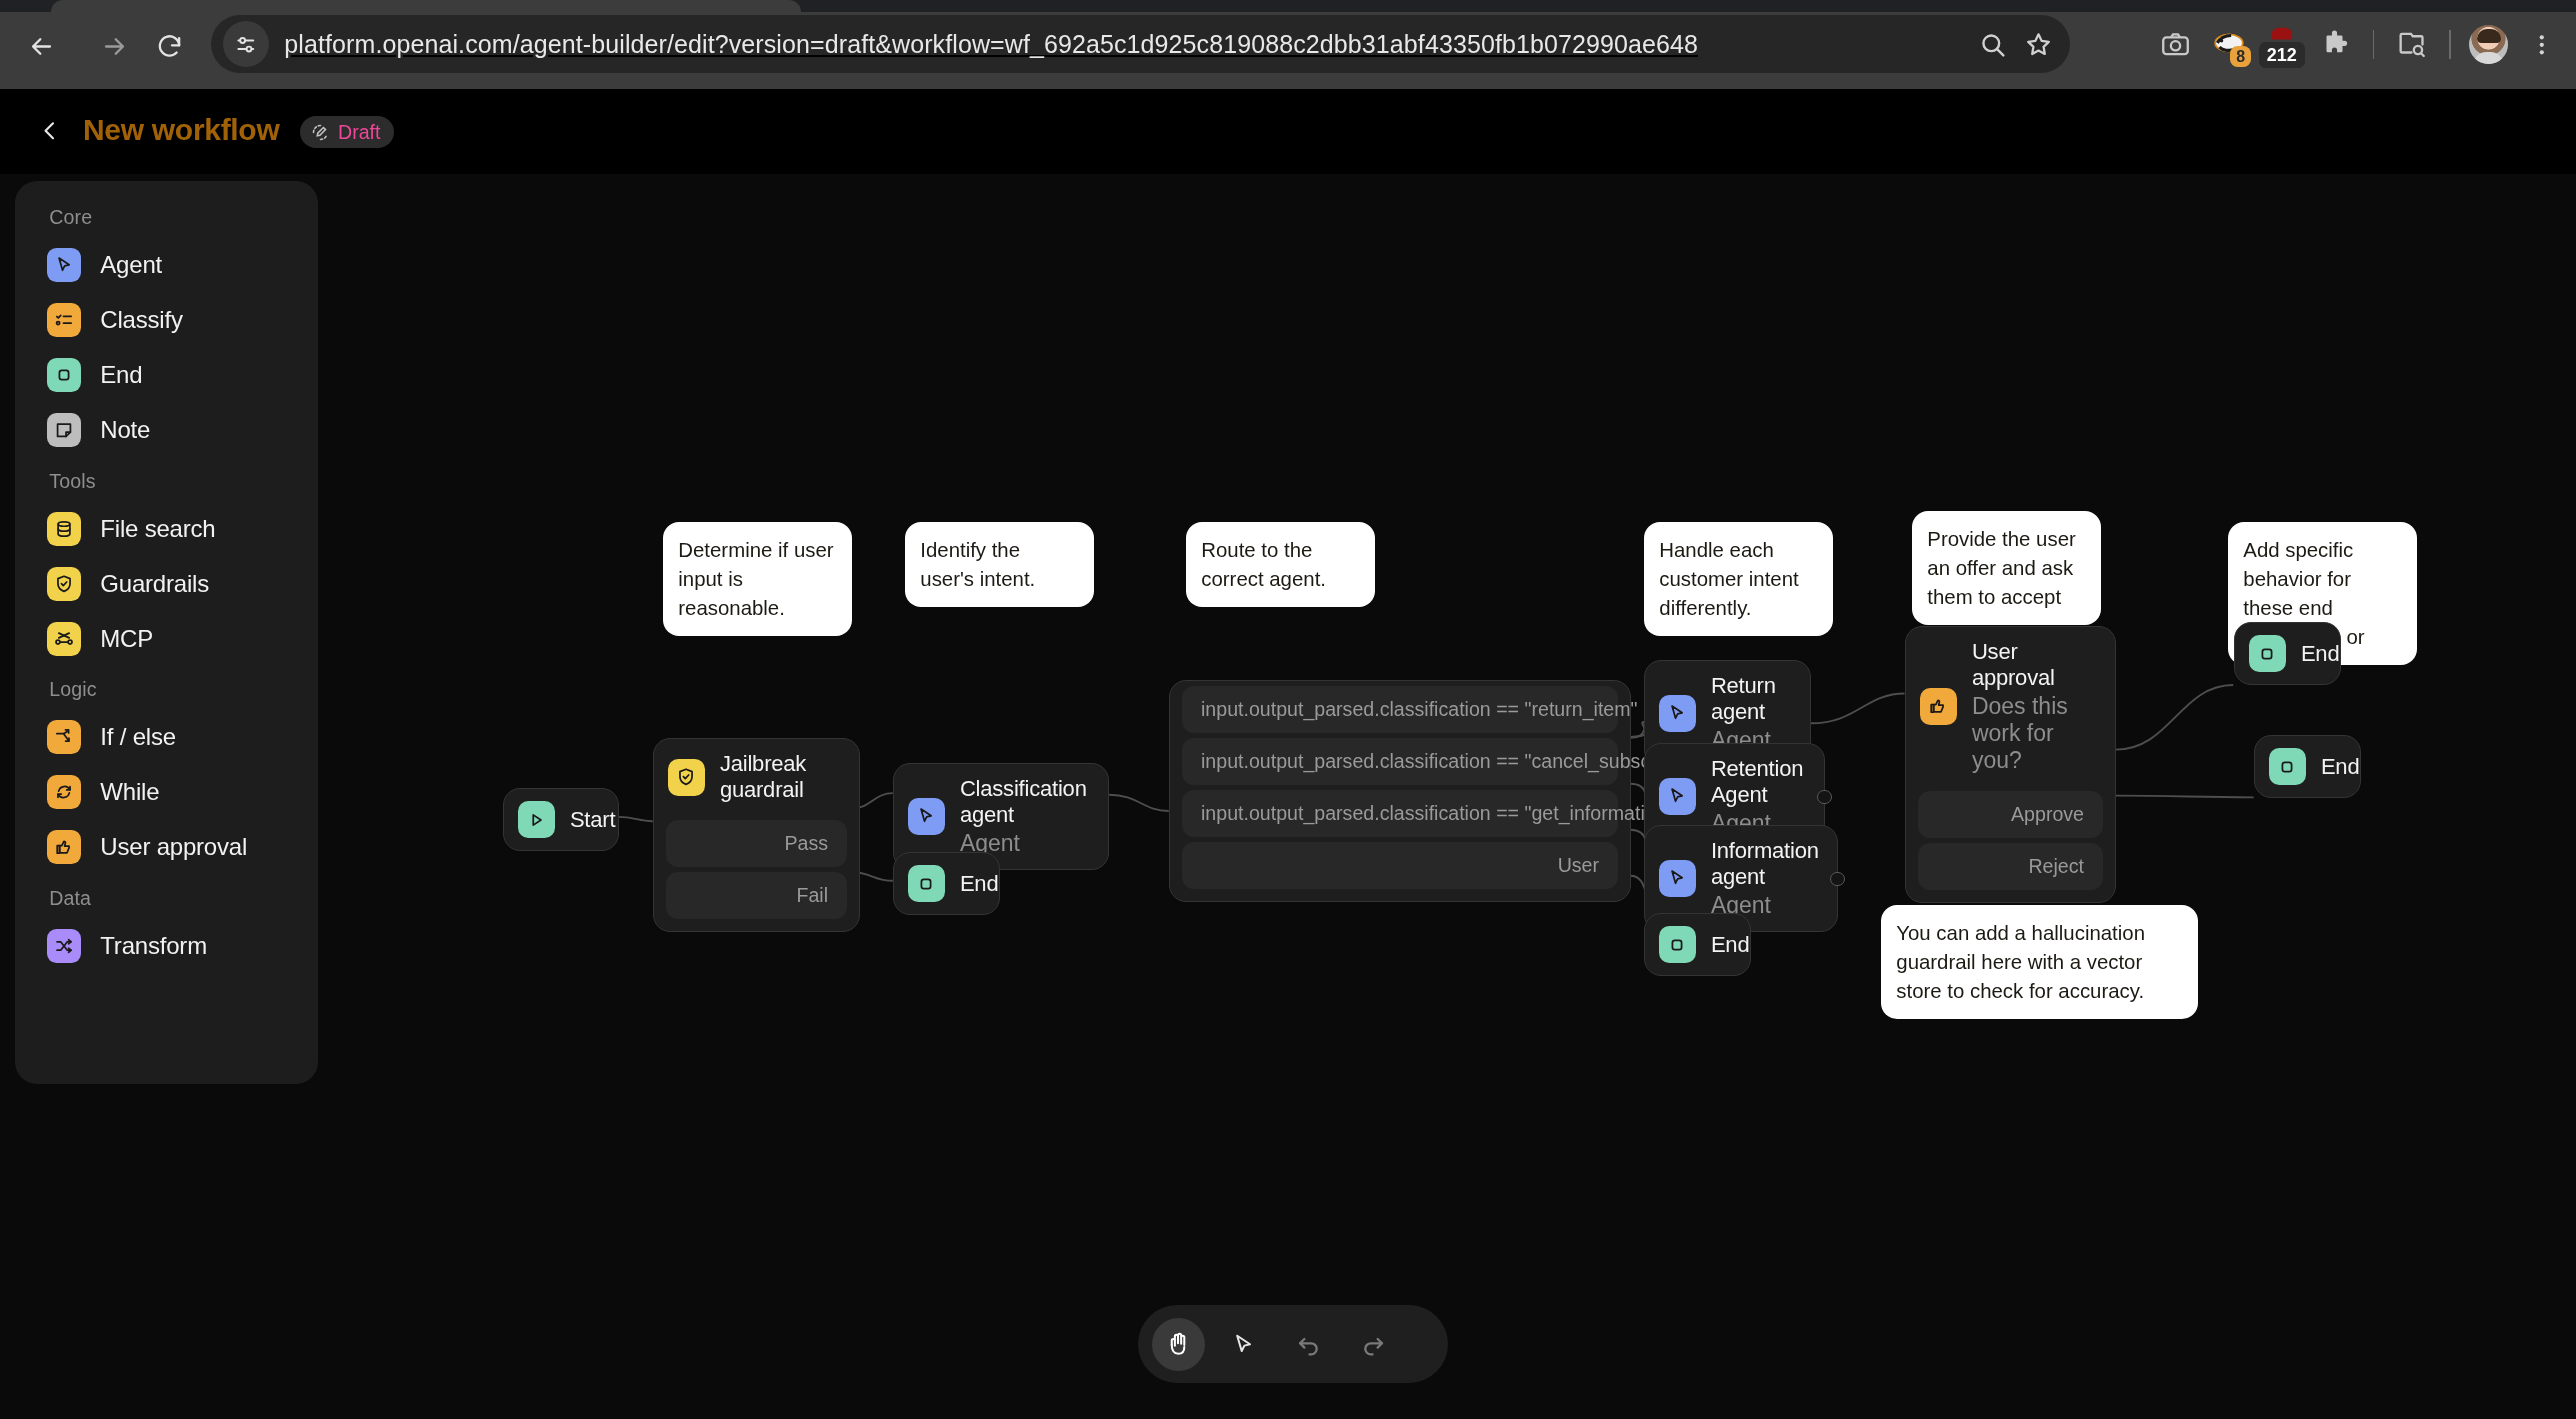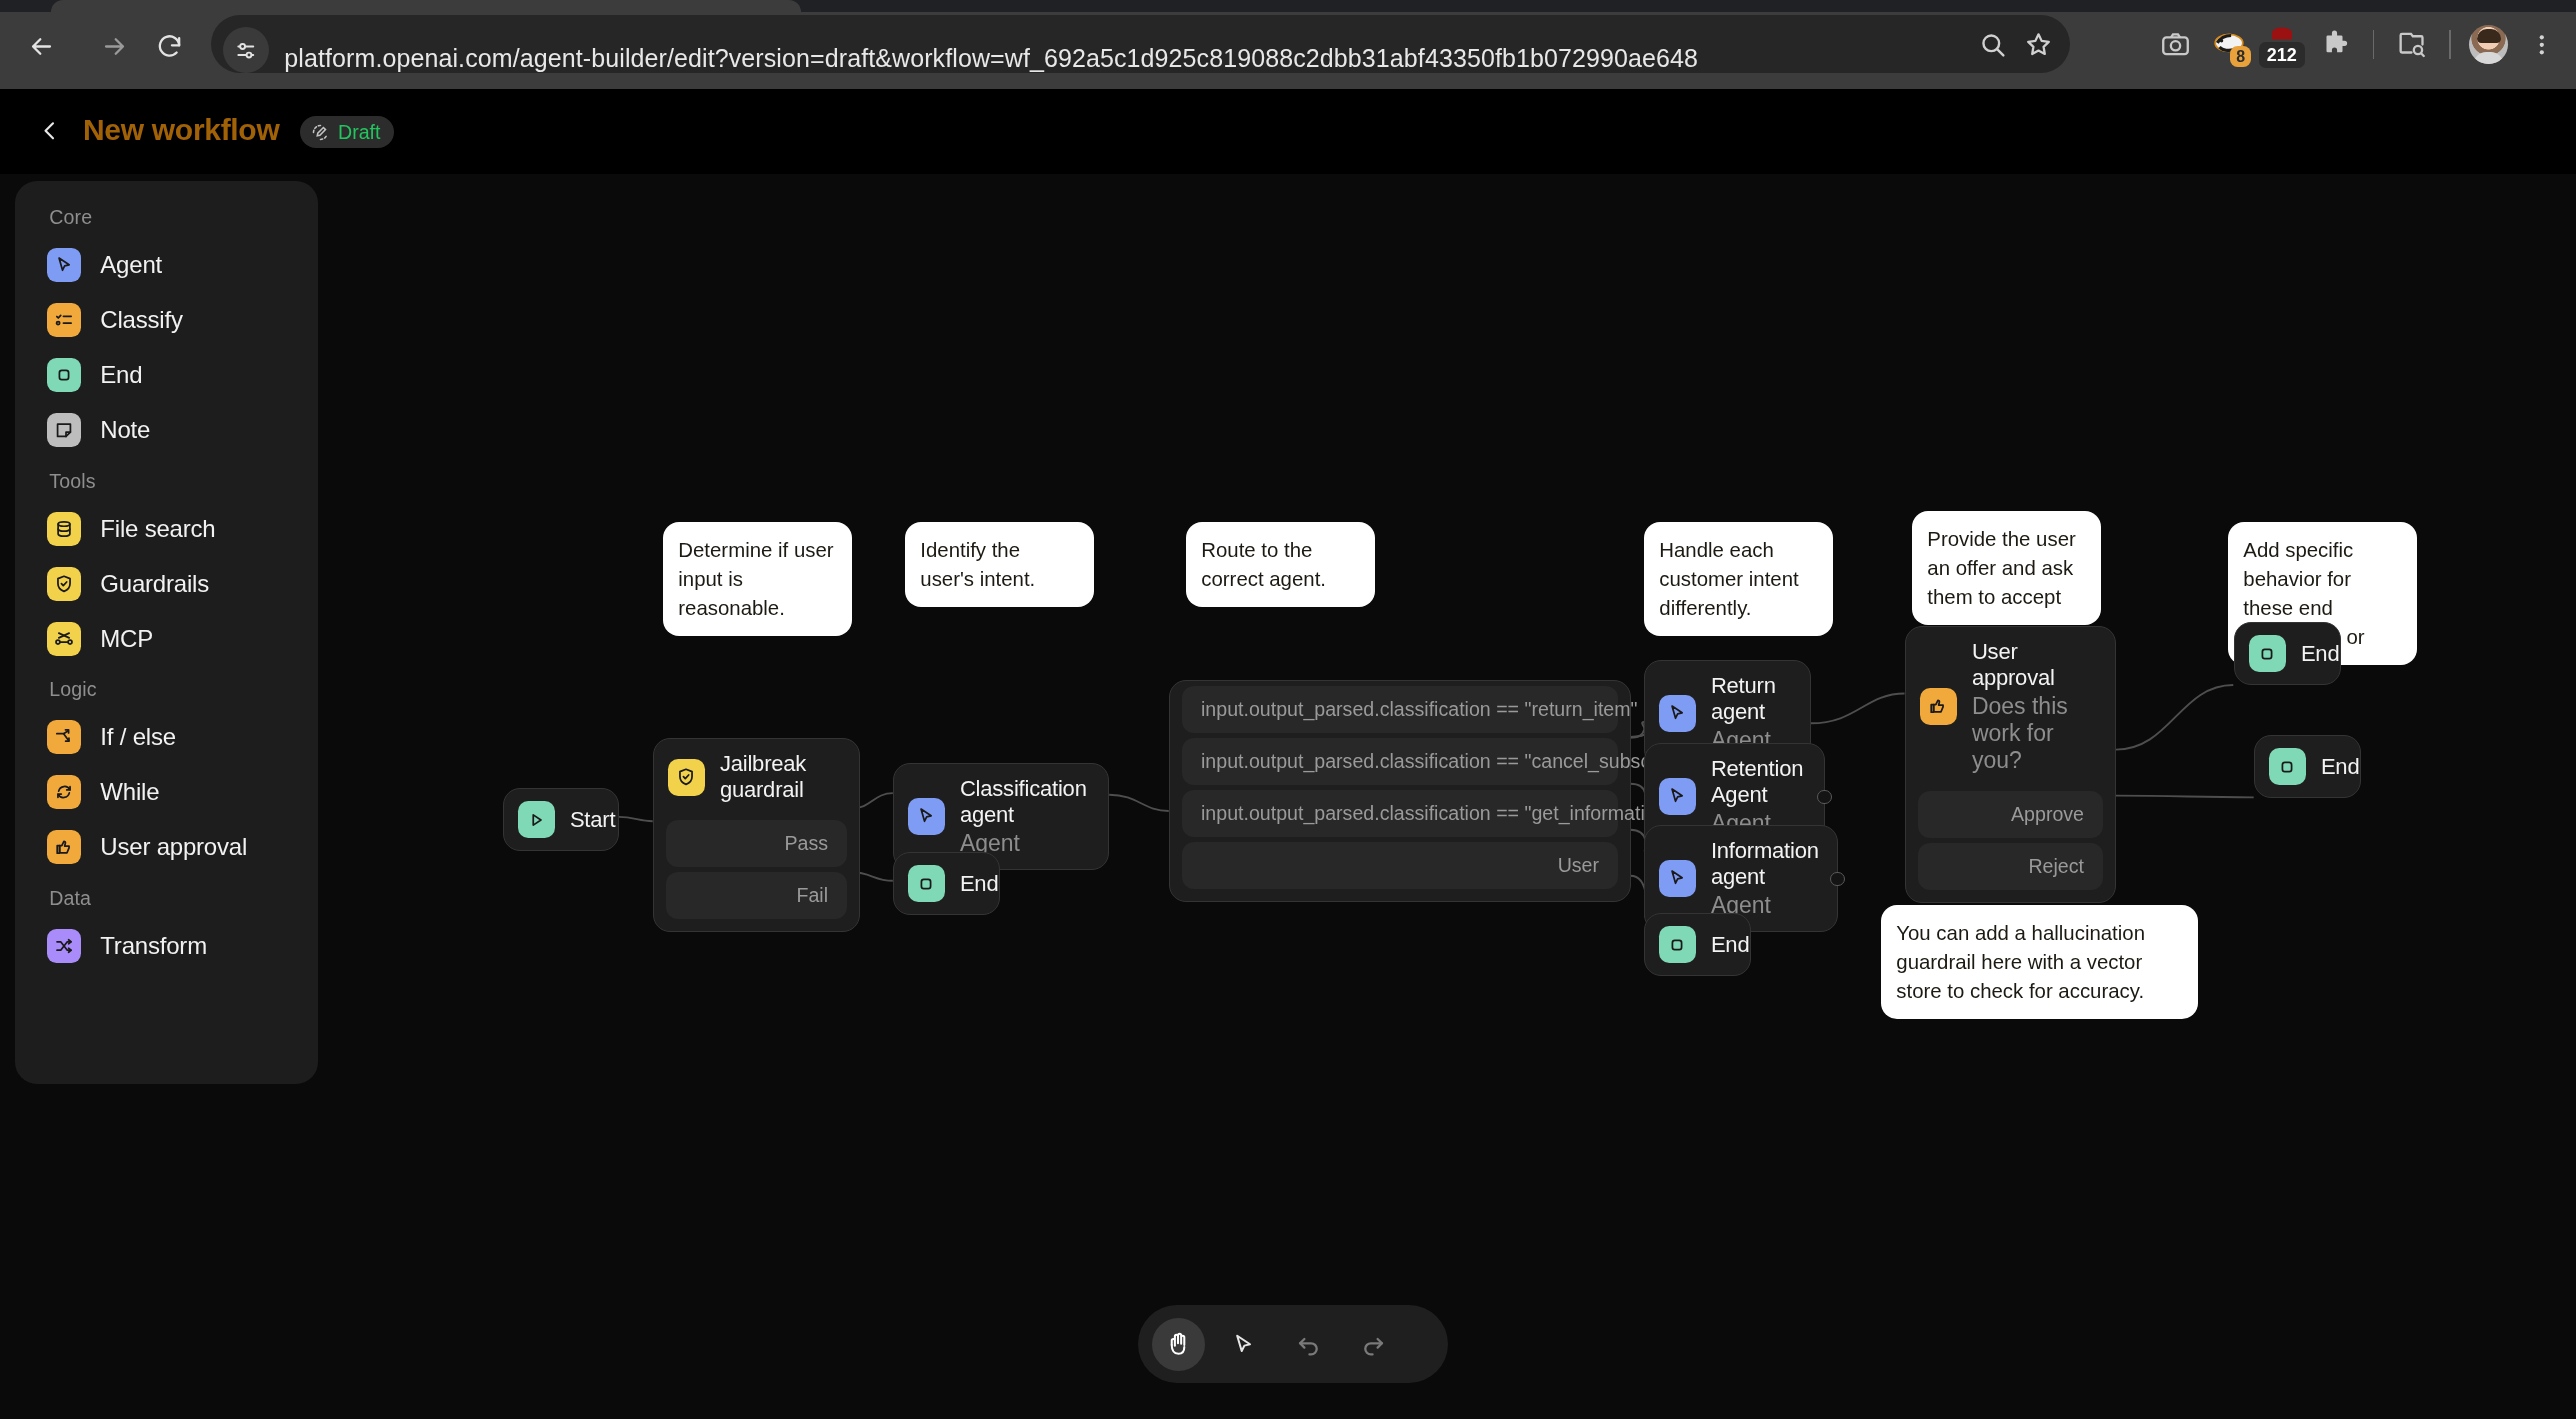--- a/index.html
+++ b/index.html
@@ -34,22 +34,23 @@
   }
   .nav-back { left: 19px; }
   .nav-fwd  { left: 92px; }
   .nav-reload { left: 147px; }
 
   .omnibox {
     position: absolute; top: 15.3px; left: 211px;
     width: 1859px; height: 58px;
     background: #262626;
     border-radius: 29px;
-    display: flex; align-items: flex-end;
+    display: flex; align-items: center;
     padding-left: 12px;
+    text-decoration: underline;
   }
   .omnibox-icon {
     width: 46px; height: 46px; border-radius: 50%;
     background: #3a3a3a;
     display: flex; align-items: center; justify-content: center;
     flex: 0 0 auto;
     cursor: pointer;
   }
   .omnibox-url {
     color: #e8e8e8; font-size: 25px; margin-left: 15.3px;
@@ -110,21 +111,21 @@
   .hdr-title {
     position: absolute; left: 83px; top: 24px;
     color: #a16207; font-size: 30px; font-weight: 600;
     letter-spacing: -0.3px;
   }
   .draft-badge {
     position: absolute; left: 300px; top: 27px;
     height: 32px; padding: 0 13.6px 0 10.2px;
     background: #2c2c2c; border-radius: 16px;
     display: flex; align-items: center; gap: 6.8px;
-    color: #22c55e; font-size: 19.6px; cursor: pointer;
+    color: #ec4899; font-size: 19.6px; cursor: pointer;
   }
   .mode-toggle {
     position: absolute; left: 1230px; top: 95px;
     width: 109px; height: 56px;
     background: #232323; border-radius: 28px;
     display: flex; align-items: center; padding: 0 4.3px;
   }
   .mode-btn {
     width: 49px; height: 49px; border-radius: 50%;
     display: flex; align-items: center; justify-content: center;

